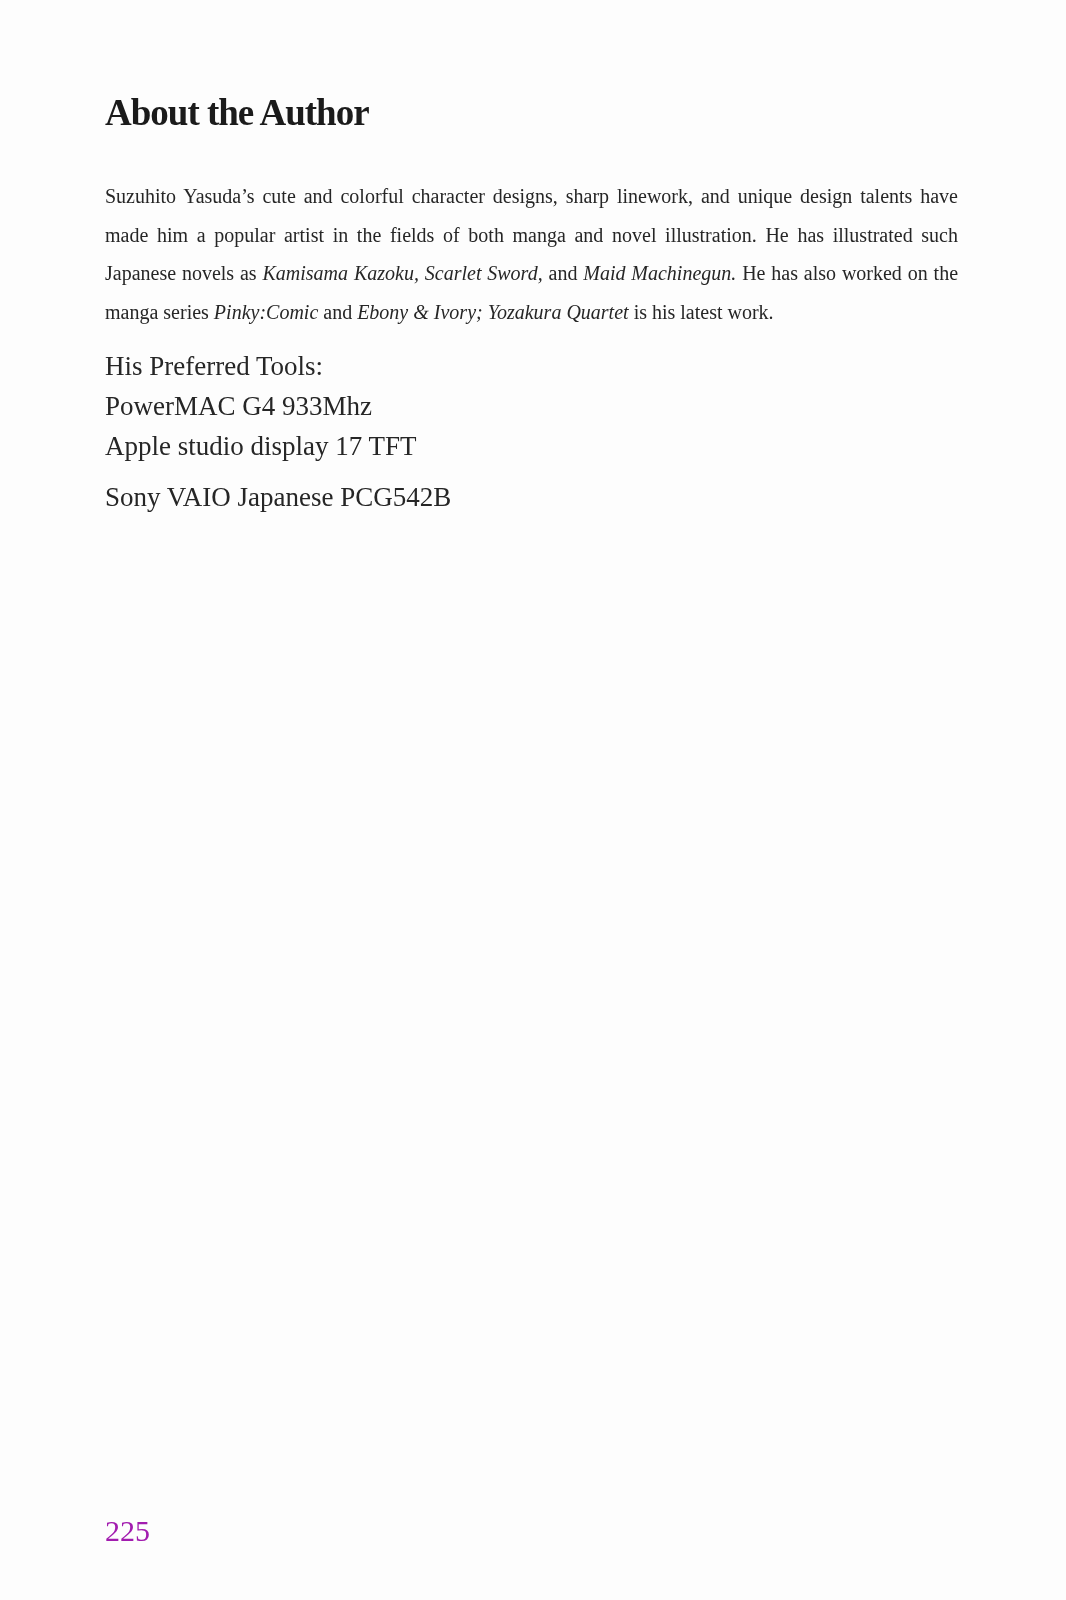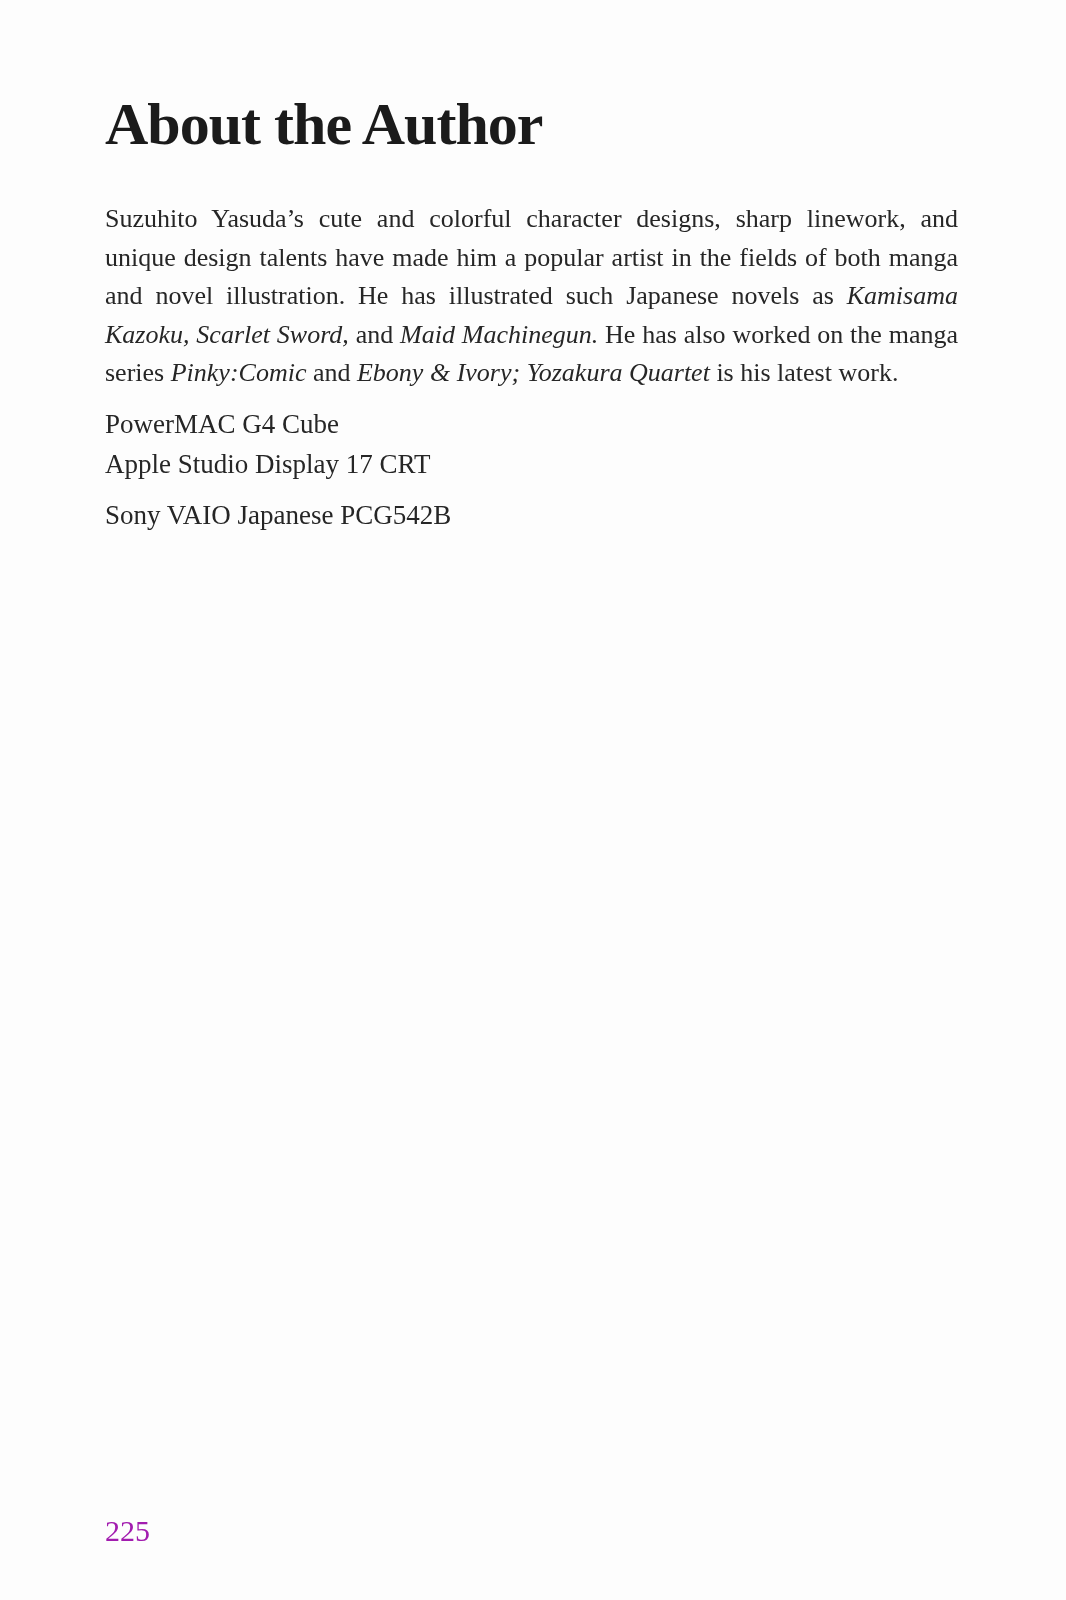--- a/index.html
+++ b/index.html
@@ -19,29 +19,29 @@
     position: absolute;
     left: 105px;
     top: 0;
     width: 853px;
   }
 
   h1.page-title {
     margin: 94px 0 0 0;
     font-family: "Liberation Serif", serif;
     font-weight: 700;
-    font-size: 60px;
+    font-size: 37px;
     line-height: 1.0;
     letter-spacing: -1px;
     color: #1b1b1b;
   }
 
   p.bio {
     margin: 46px 0 0 0;
-    font-size: 26px;
+    font-size: 20px;
     line-height: 38.5px;
     text-align: justify;
     color: #262626;
   }
 
   .it { font-style: italic; }
 
   p.tools {
     margin: 11px 0 0 0;
     font-size: 27px;
@@ -64,25 +64,26 @@
 </head>
 <body>
 
 <main class="page">
   <div class="content">
 
     <h1 class="page-title">About the Author</h1>
 
     <p class="bio"><span>Suzuhito Yasuda’s cute and colorful character designs, sharp linework, and unique design talents have made him a popular artist in the fields of both manga and novel illustration. He has illustrated such Japanese novels as </span><span class="it">Kamisama Kazoku,</span><span> </span><span class="it">Scarlet Sword,</span><span> and </span><span class="it">Maid Machinegun.</span><span> He has also worked on the manga series </span><span class="it">Pinky:Comic</span><span> and </span><span class="it">Ebony &amp; Ivory; Yozakura Quartet</span><span> is his latest work.</span></p>
 
+    <p class="tools first">
+      <span class="line">His Preferred Tools:</span>
+      <span class="line">PowerMAC G4 933Mhz</span>
+      <span class="line">Apple studio display 17 TFT</span>
+    </p>
 
-    <p class="tools">
-      <span class="line">PowerMAC G4 Cube</span>
-      <span class="line">Apple Studio Display 17 CRT</span>
-    </p>
 
     <p class="tools">
       <span class="line">Sony VAIO Japanese PCG542B</span>
     </p>
 
   </div>
 
   <div class="pageno">225</div>
 </main>
 

